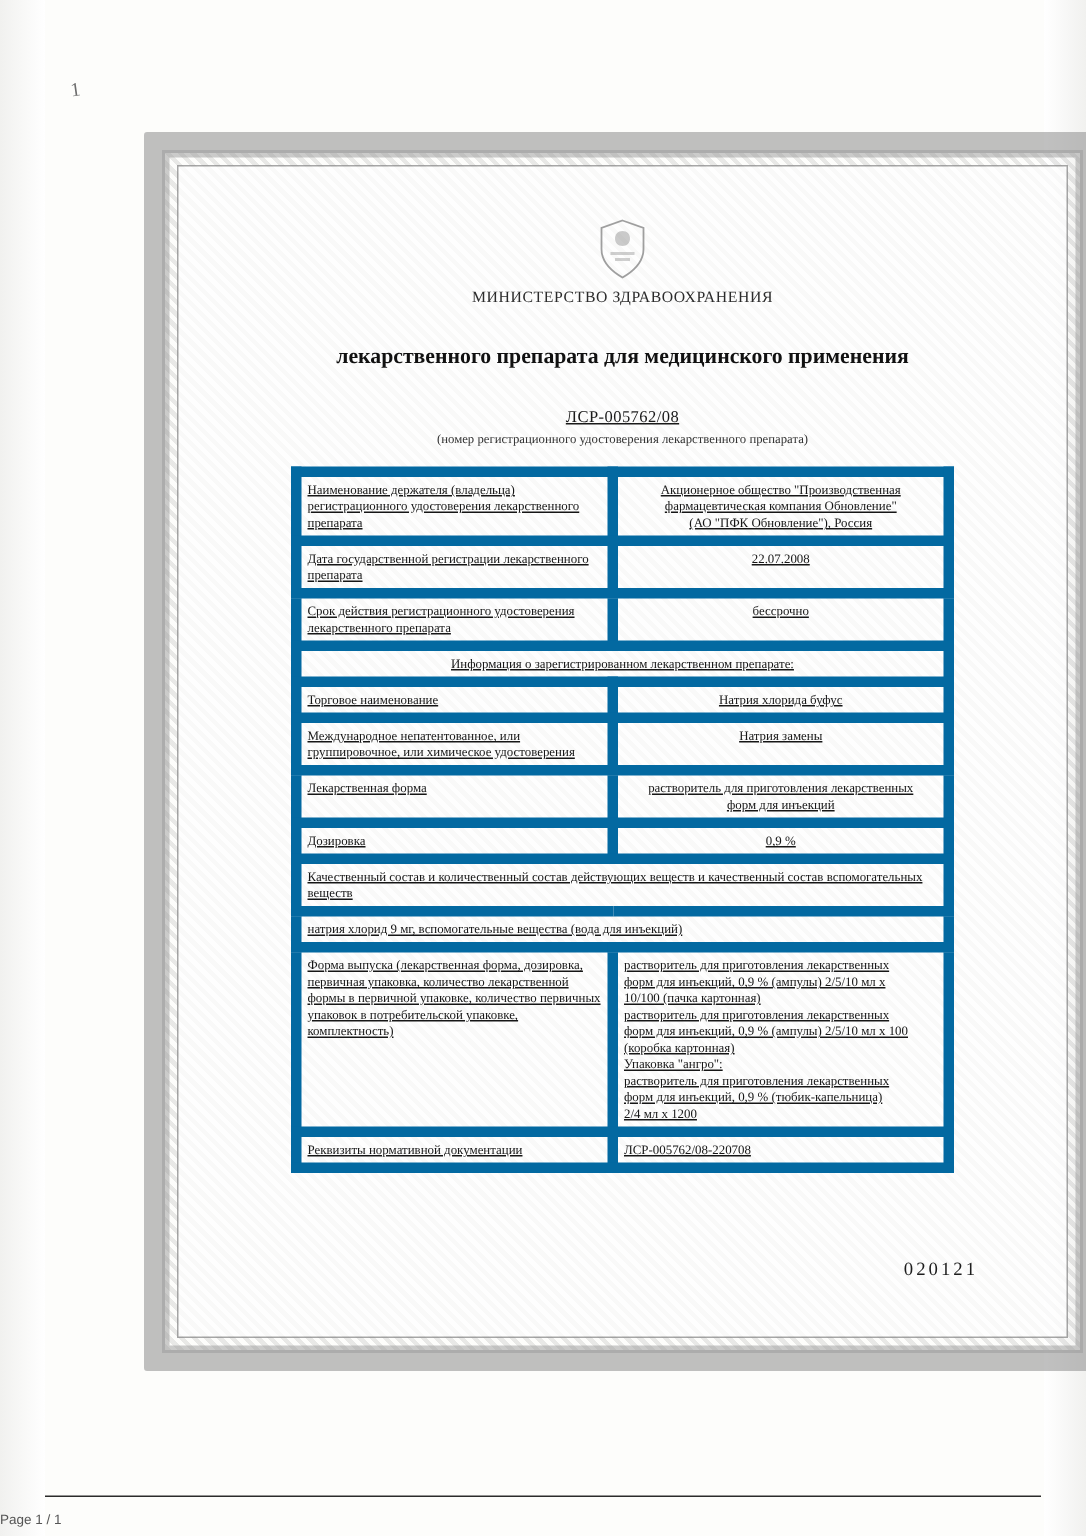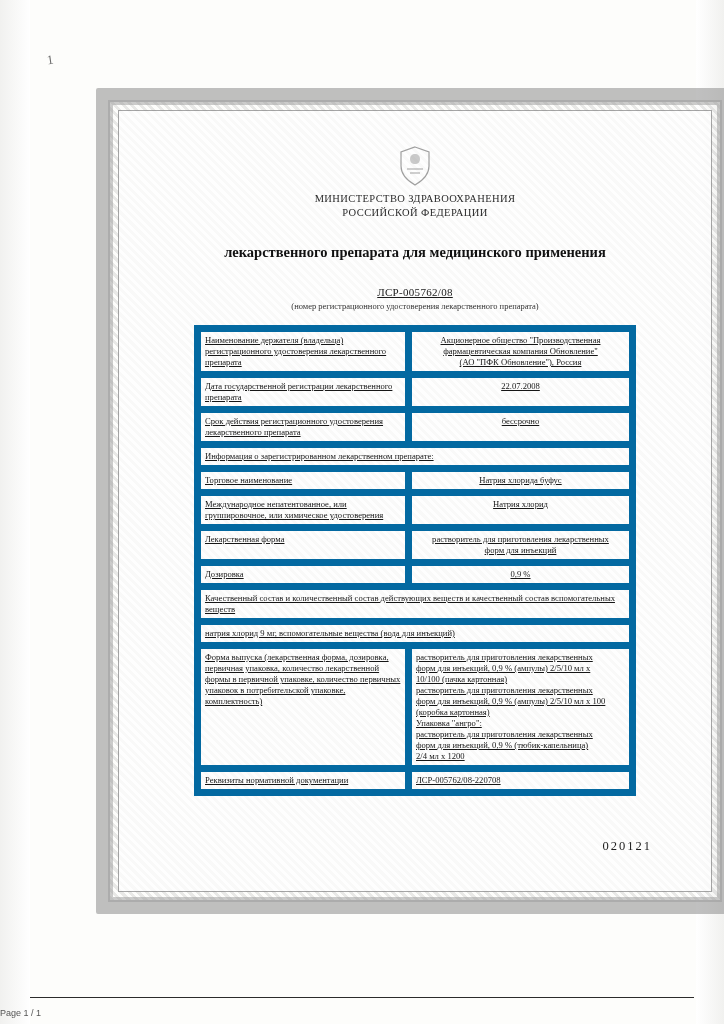--- a/index.html
+++ b/index.html
@@ -138,21 +138,21 @@
     vertical-align: top;
     text-decoration: underline;
   }
   td.label { width: 196px; }
   td.value {
     text-align: center;
     vertical-align: middle;
   }
   td.value.left { text-align: left; vertical-align: top; }
   td.section {
-    text-align: left;
+    text-align: center;
     font-size: 8.6px;
     margin-left: 36px;
   }
   td.full {
     text-align: left;
   }
   .value-strong { white-space: pre-line; }
 
   .doc-number {
     position: absolute;
@@ -200,21 +200,20 @@
       <div class="emblem">
         <svg viewBox="0 0 34 40" width="34" height="40" aria-hidden="true">
           <path d="M17 1 L31 6 V20 C31 29 24 35 17 39 C10 35 3 29 3 20 V6 Z" fill="none" stroke="#6f6f6f" stroke-width="1.2"></path>
           <path d="M17 8 c-3 0-5 2-5 5 0 3 2 5 5 5 3 0 5-2 5-5 0-3-2-5-5-5 z" fill="#7a7a7a" opacity=".6"></path>
           <path d="M9 22 h16 v2 H9 z M12 26 h10 v2 H12 z" fill="#7a7a7a" opacity=".55"></path>
         </svg>
       </div>
 
       <div class="ministry">
         <div>МИНИСТЕРСТВО ЗДРАВООХРАНЕНИЯ</div>
-        <div>РОССИЙСКОЙ ФЕДЕРАЦИИ</div>
       </div>
 
       <div class="doc-title">
         <div class="line2">лекарственного препарата для медицинского применения</div>
       </div>
 
       <div class="reg-number">ЛСР-005762/08</div>
       <div class="reg-number-caption">(номер регистрационного удостоверения лекарственного препарата)</div>
 
       <table class="main">
@@ -234,21 +233,21 @@
           </tr>
           <tr>
             <td class="section" colspan="2">Информация о зарегистрированном лекарственном препарате:</td>
           </tr>
           <tr>
             <td class="label">Торговое наименование</td>
             <td class="value value-strong">Натрия хлорида буфус</td>
           </tr>
           <tr>
             <td class="label">Международное непатентованное, или группировочное, или химическое удостоверения</td>
-            <td class="value value-strong">Натрия хлорид</td>
+            <td class="value value-strong">Натрия замены</td>
           </tr>
           <tr>
             <td class="label">Лекарственная форма</td>
             <td class="value value-strong">растворитель для приготовления лекарственных
 форм для инъекций</td>
           </tr>
           <tr>
             <td class="label">Дозировка</td>
             <td class="value value-strong">0,9 %</td>
           </tr>

